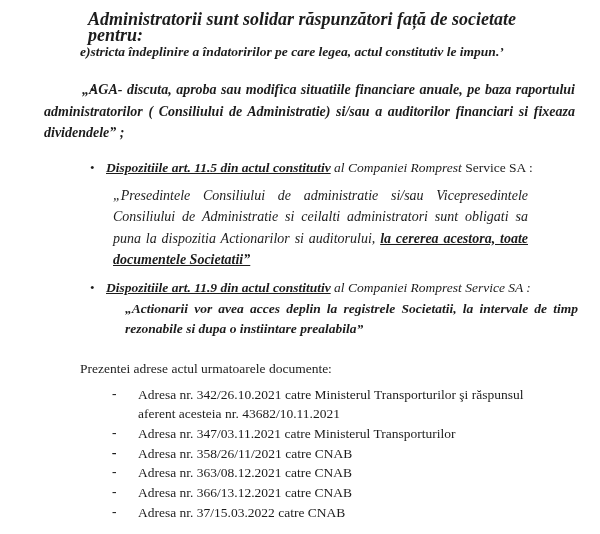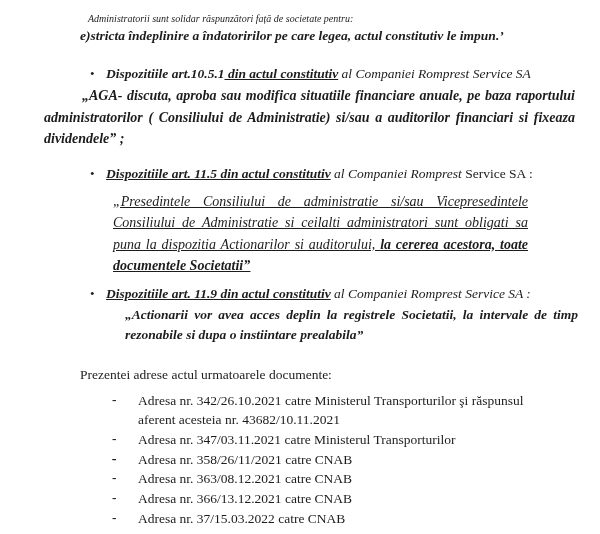--- a/index.html
+++ b/index.html
@@ -9,23 +9,24 @@
     height: 534px;
     overflow: hidden;
     background: #ffffff;
     color: #1c1c1c;
     font-family: "Liberation Serif", "DejaVu Serif", serif;
   }
   p { margin: 0; }
 
   .intro1 {
     margin: 11px 28px 0 88px;
-    font-size: 10px;
+    font-size: 18px;
     line-height: 16px;
     font-style: italic;
+    font-weight: bold;
   }
   .intro2 {
     margin: 1px 14px 0 80px;
     font-size: 13.5px;
     line-height: 16px;
     font-style: italic;
     font-weight: bold;
   }
 
   .brow {
@@ -57,21 +58,20 @@
   }
   .quote-aga {
     font-style: italic;
     font-weight: bold;
     margin: 0 25px 0 44px;
     text-indent: 38px;
   }
   .quote-pres {
     font-style: italic;
     margin: 6px 72px 0 113px;
-    text-decoration: underline;
   }
   .quote-act {
     font-style: italic;
     font-weight: bold;
     font-size: 13.5px;
     line-height: 20px;
     margin: 0 22px 8px 125px;
   }
 
   .annex-intro {
@@ -102,21 +102,21 @@
 </style>
 </head>
 <body>
 
 <div class="page">
 
   <p class="intro1">Administratorii sunt solidar răspunzători față de societate pentru:</p>
   <p class="intro2">e)stricta îndeplinire a îndatoririlor pe care legea, actul constitutiv le impun.’</p>
 
   <div class="brow brow1">
-    <span class="marker">•</span><span class="btext"><span class="bi">Dispozitiile art.10.5.1</span><span class="bi u"> din actul constitutiv</span><span class="it"> al Companiei Romprest Service SA</span></span>
+    <span class="marker">•</span>
   </div>
   <p class="quote quote-aga">„AGA- discuta, aproba sau modifica situatiile financiare anuale, pe baza raportului administratorilor ( Consiliului de Administratie) si/sau a auditorilor financiari si fixeaza dividendele” ;</p>
 
   <div class="brow brow2">
     <span class="marker">•</span><span class="btext"><span class="bi u">Dispozitiile  art. 11.5 din actul constitutiv</span><span class="it"> al Companiei Romprest </span><span class="plain">Service SA :</span></span>
   </div>
   <p class="quote quote-pres"><span>„Presedintele Consiliului de administratie si/sau Vicepresedintele Consiliului de Administratie si ceilalti administratori sunt obligati sa puna la dispozitia Actionarilor si auditorului, </span><span class="bi u">la cererea acestora, toate documentele Societatii”</span></p>
 
   <div class="brow brow3">
     <span class="marker">•</span><span class="btext"><span class="bi u">Dispozitiile art. 11.9  din actul constitutiv</span><span class="it"> al Companiei Romprest Service SA  :</span></span>

